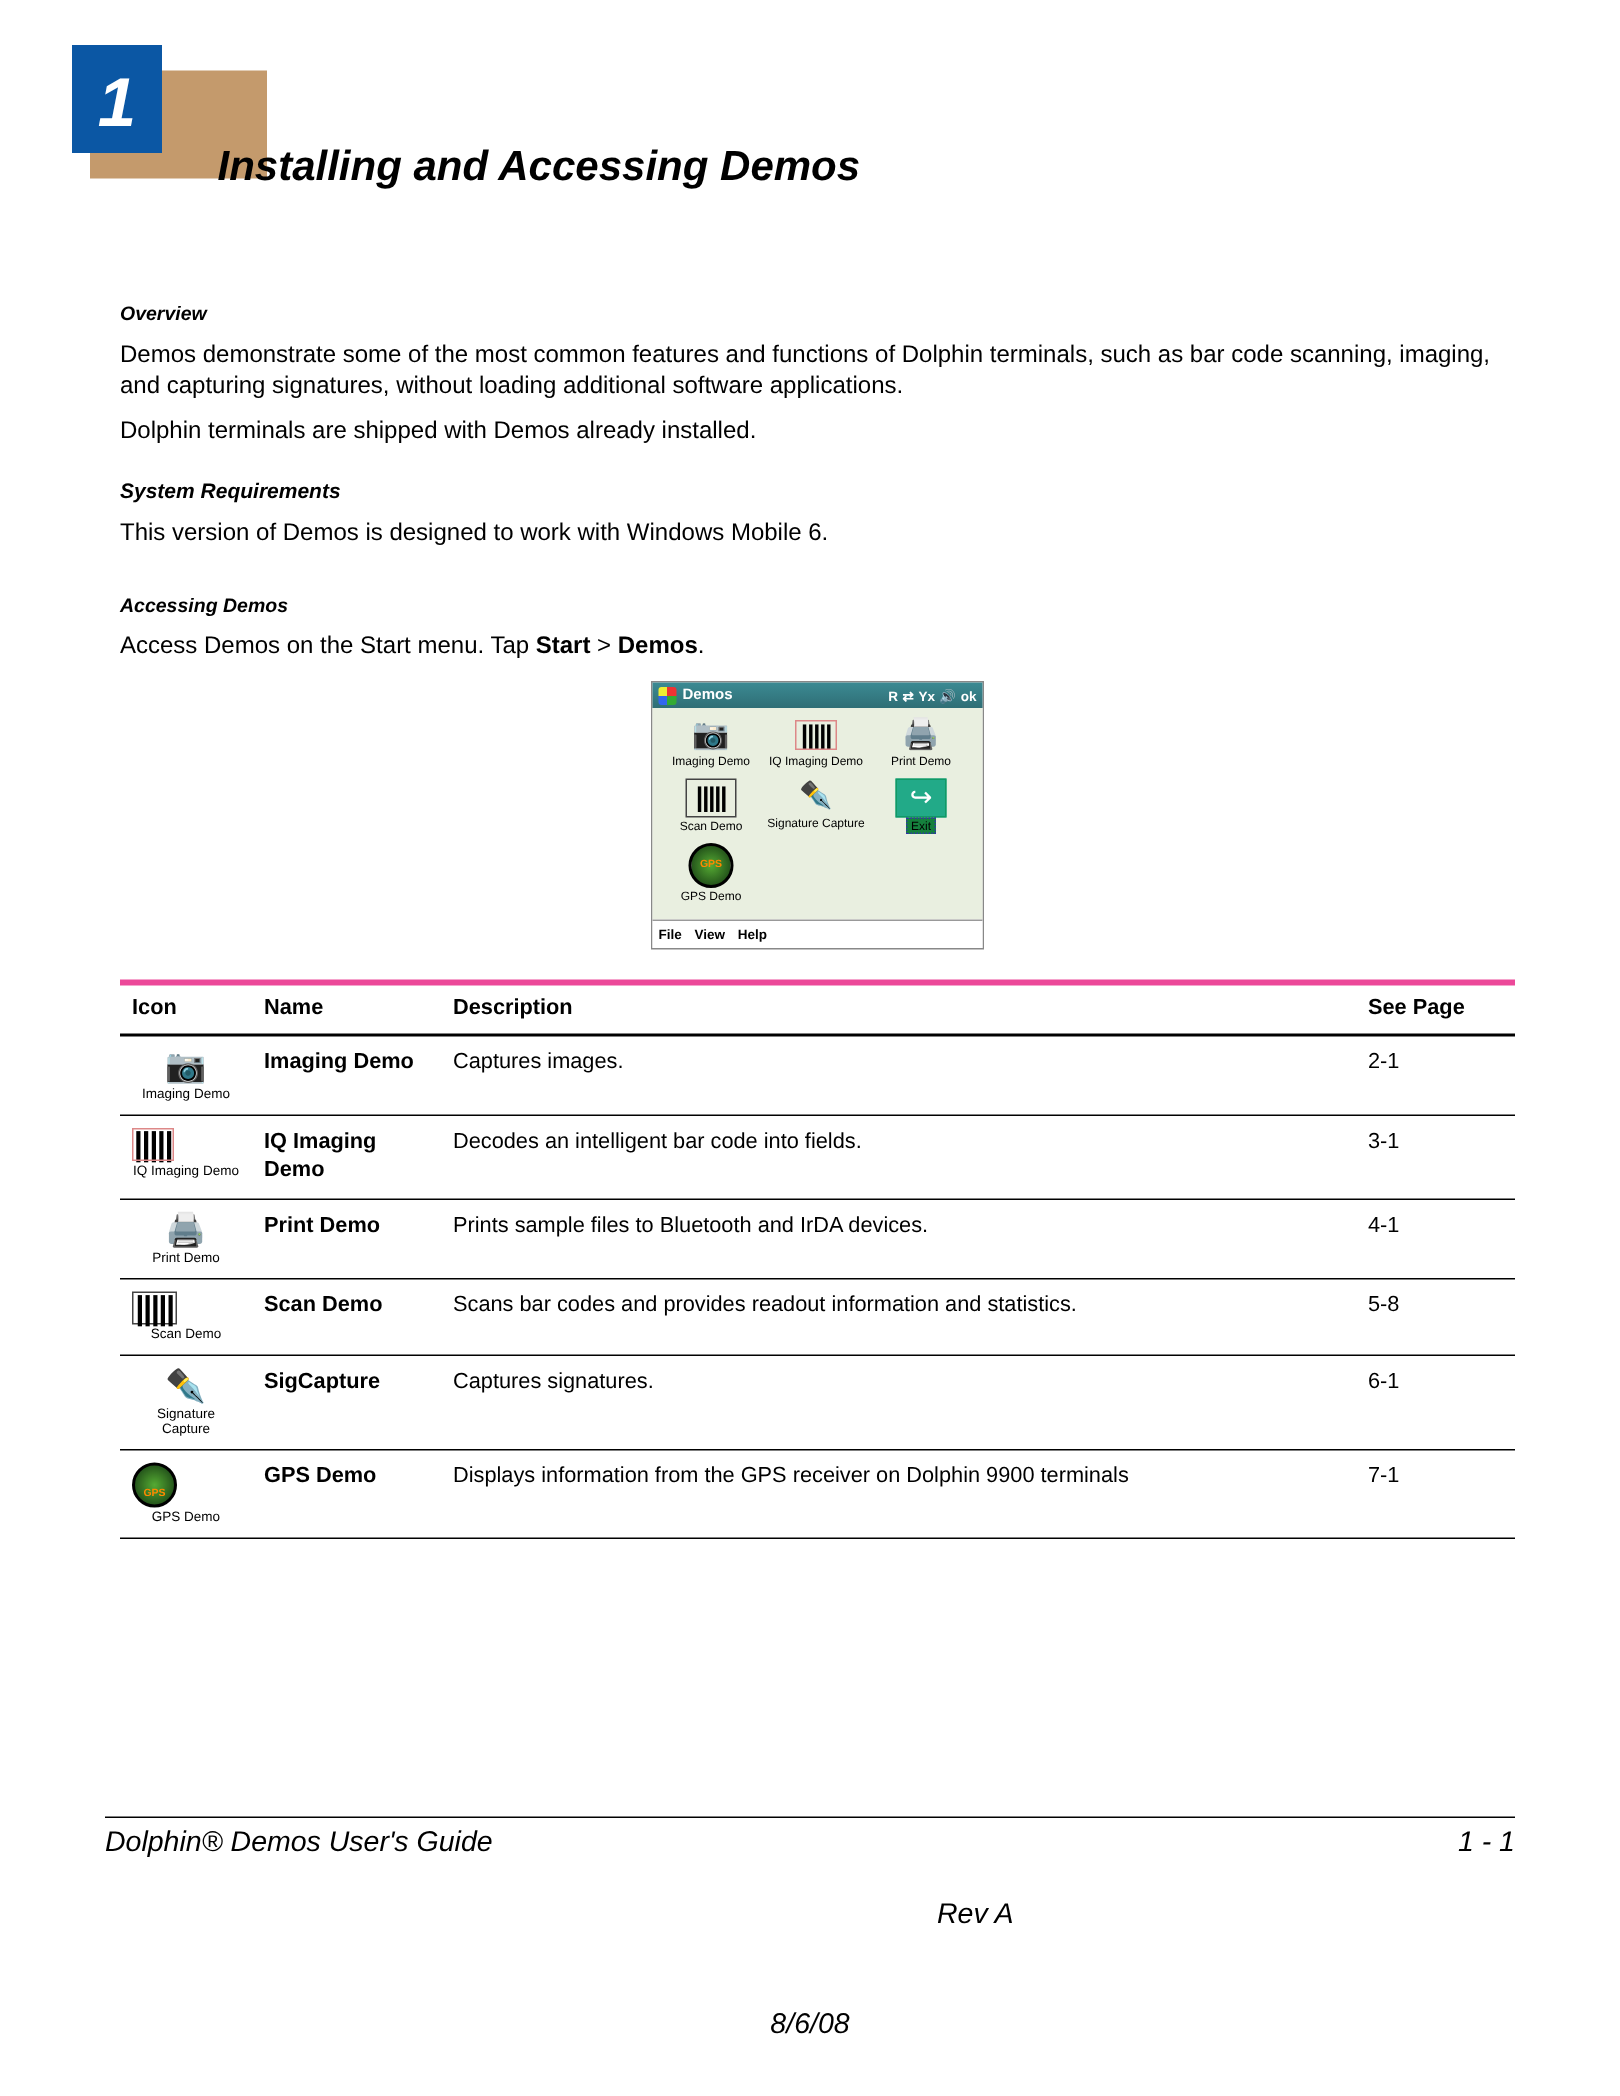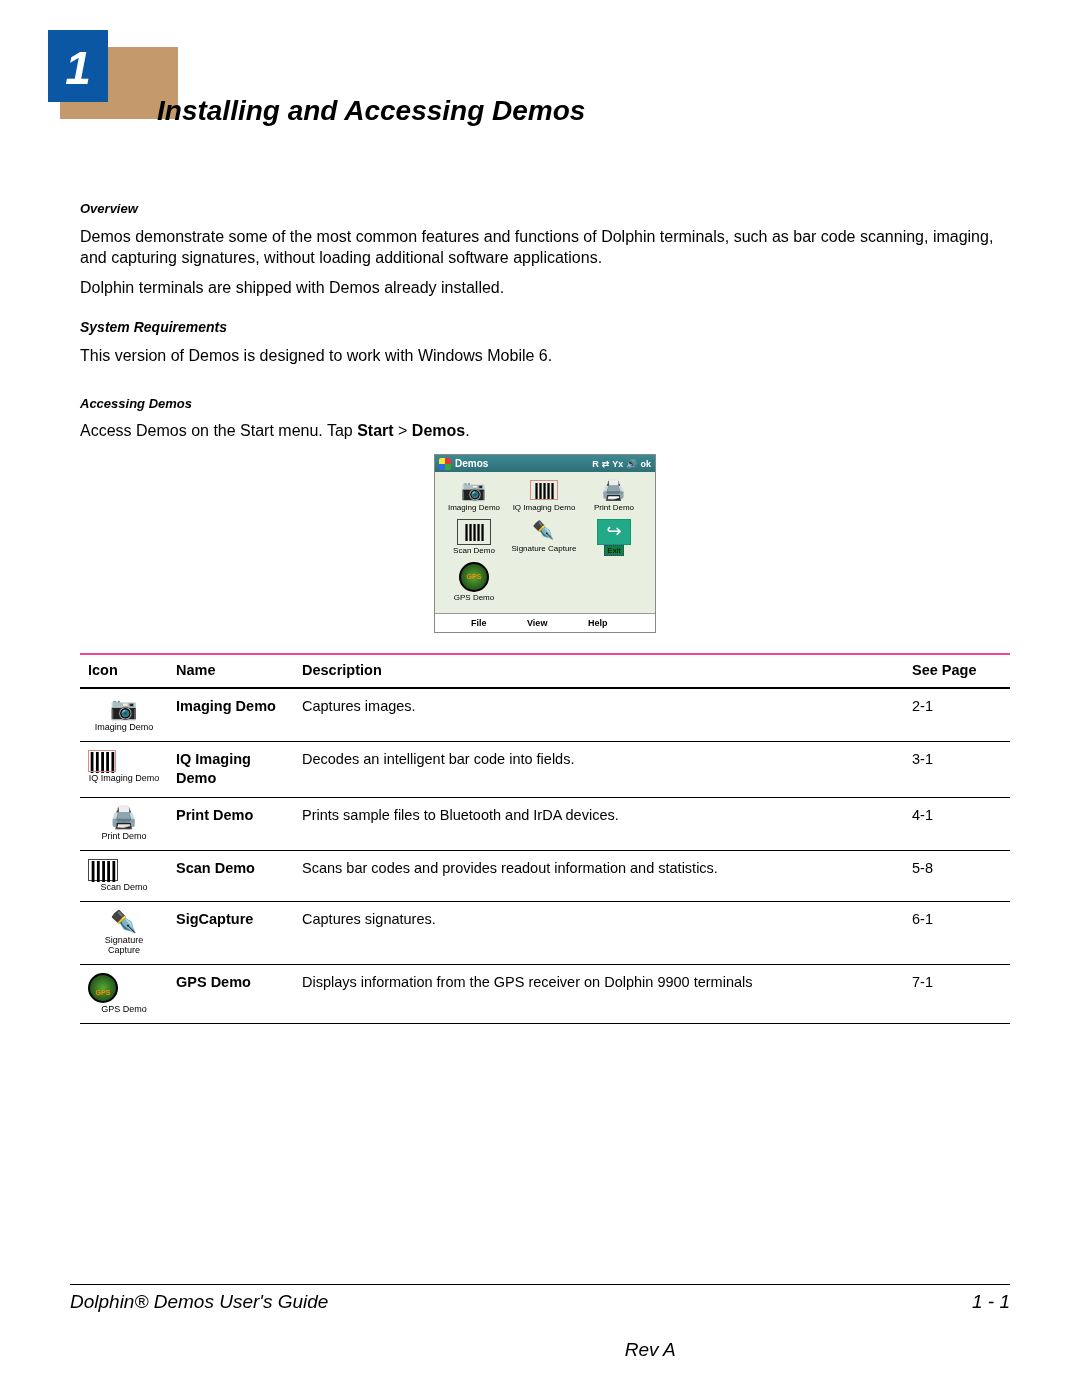--- a/index.html
+++ b/index.html
@@ -42,21 +42,21 @@
     font-style: italic;
     font-weight: bold;
     font-size: 46px;
     text-align: center;
     line-height: 72px;
     box-sizing: border-box;
     padding-top: 2px;
   }
   .chapter-title {
     position: absolute;
-    left: 87px;
+    left: 75px;
     top: 62px;
     font-size: 28px;
     font-weight: bold;
     font-style: italic;
   }
   .content { margin-left: 10px; }
   h2.section {
     font-size: 13px;
     font-style: italic;
     font-weight: bold;
@@ -123,33 +123,33 @@
   .glyph.exit { background:#2a8; border:1px solid #196; color:#fff; }
   .glyph.gps { width:26px;height:26px;border-radius:50%;background:radial-gradient(#5a3,#131);border:2px solid #000;margin:0 auto 2px auto;}
   .glyph.gps::before { content:"GPS"; font-size:7px; color:#f80; font-weight:bold; line-height:26px; }
   .device-menu {
     background: #fff;
     border-top: 1px solid #999;
     font-size: 9px;
     font-weight: bold;
     padding: 3px 4px;
   }
-  .device-menu span { margin-right: 6px; margin-left: 32px; }
+  .device-menu span { margin-right: 6px; }
   .exit-sel { border:1px dotted #33a; padding:0 2px; background:#15803d; }
 
   table.demotable {
     border-collapse: collapse;
     width: 100%;
     margin-top: 16px;
     font-size: 14.5px;
   }
   table.demotable th {
     text-align: left;
     font-weight: bold;
-    border-top: 2px solid #ec4899;
+    border-top: 4px solid #ec4899;
     border-bottom: 2px solid #000;
     padding: 6px 8px;
     vertical-align: top;
   }
   table.demotable td {
     border-bottom: 1px solid #000;
     padding: 8px 8px;
     vertical-align: top;
   }
   .icon-cell { text-align: center; font-size: 9px; line-height:1.1; width: 72px;}
@@ -282,14 +282,19 @@
         </tbody>
     </table>
   </div>
 
   <div class="footer">
     <div class="footer-row">
       <span>Dolphin® Demos User's Guide</span>
       <span class="footer-center">Rev A</span>
       <span>1 - 1</span>
     </div>
+    <div class="footer-row">
+      <span></span>
+      <span class="footer-center">8/6/08</span>
+      <span></span>
+    </div>
   </div>
 </div>
 
 </body></html>

